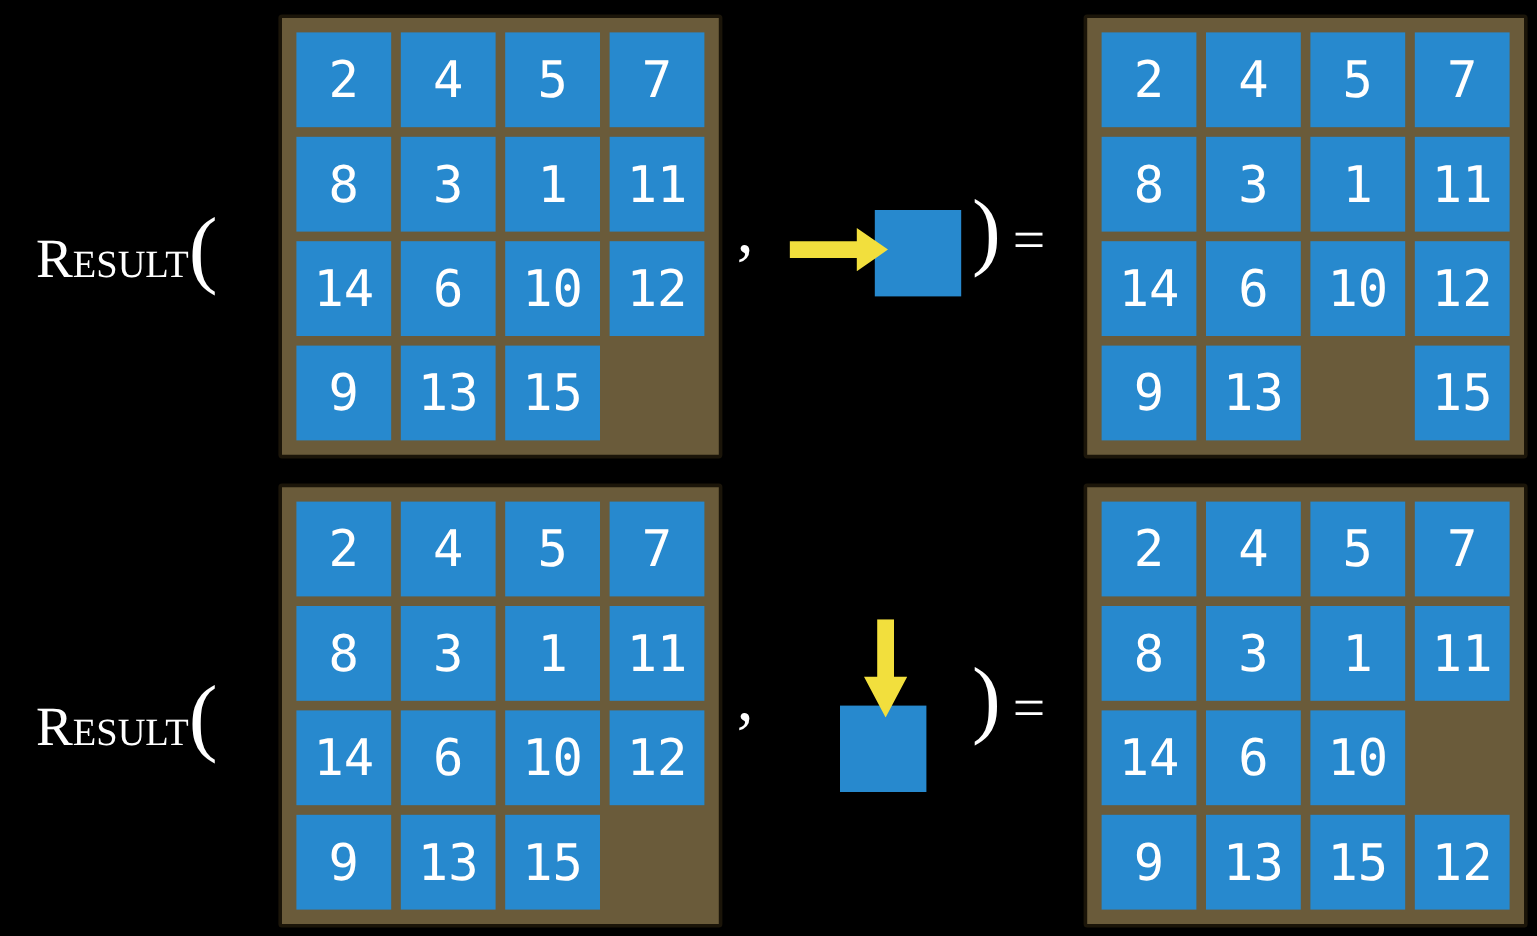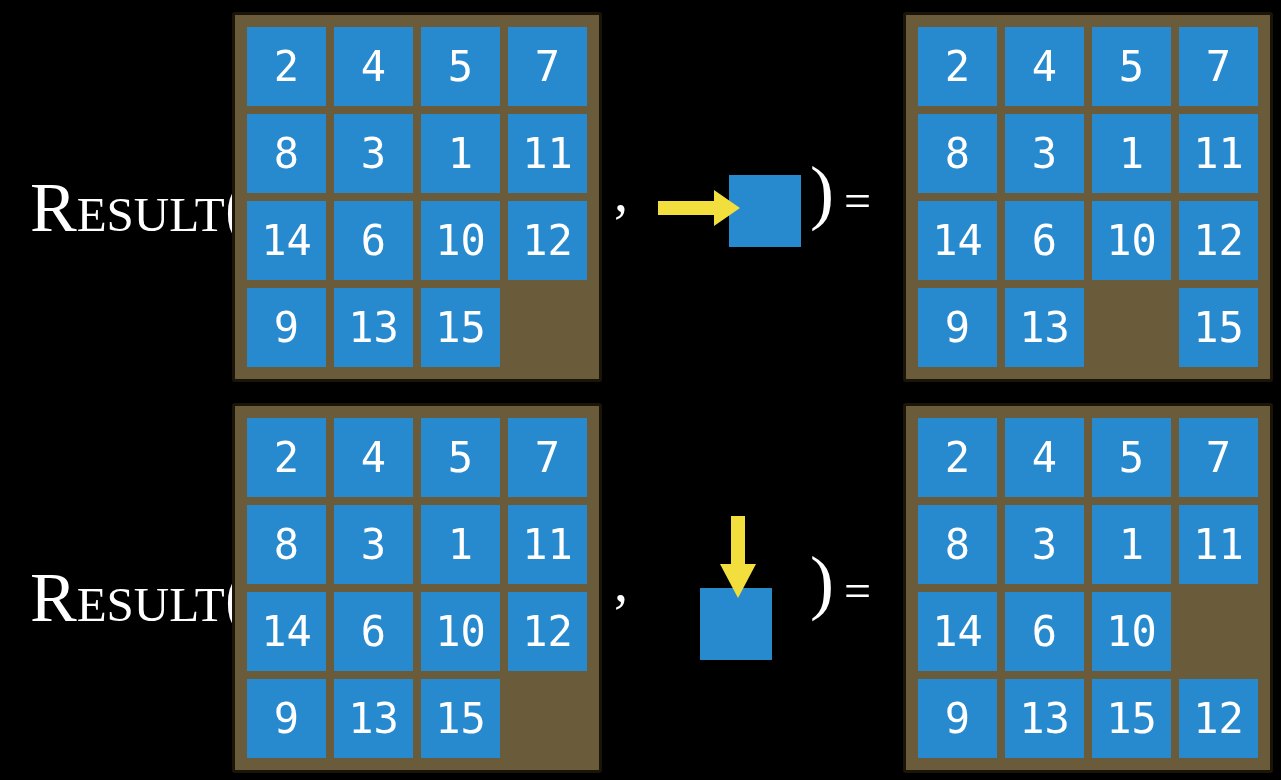--- a/index.html
+++ b/index.html
@@ -46,21 +46,21 @@
   #board-out-2{left:903px;top:403px;}
   
   .func-label{
     position:absolute;left:30px;
     color:var(--white);
     white-space:nowrap;
     line-height:1;
   }
   .func-label .sc{
     font-variant:small-caps;
-    font-size:70px;
+    font-size:46px;
     letter-spacing:0px;
     margin-top:40px;
   }
   .func-label .paren{font-size:72px;}
   #label-1{top:171px;}
   #label-2{top:561px;}
   .comma{
     position:absolute;left:614px;
     color:var(--white);
     font-size:56px;line-height:1;

